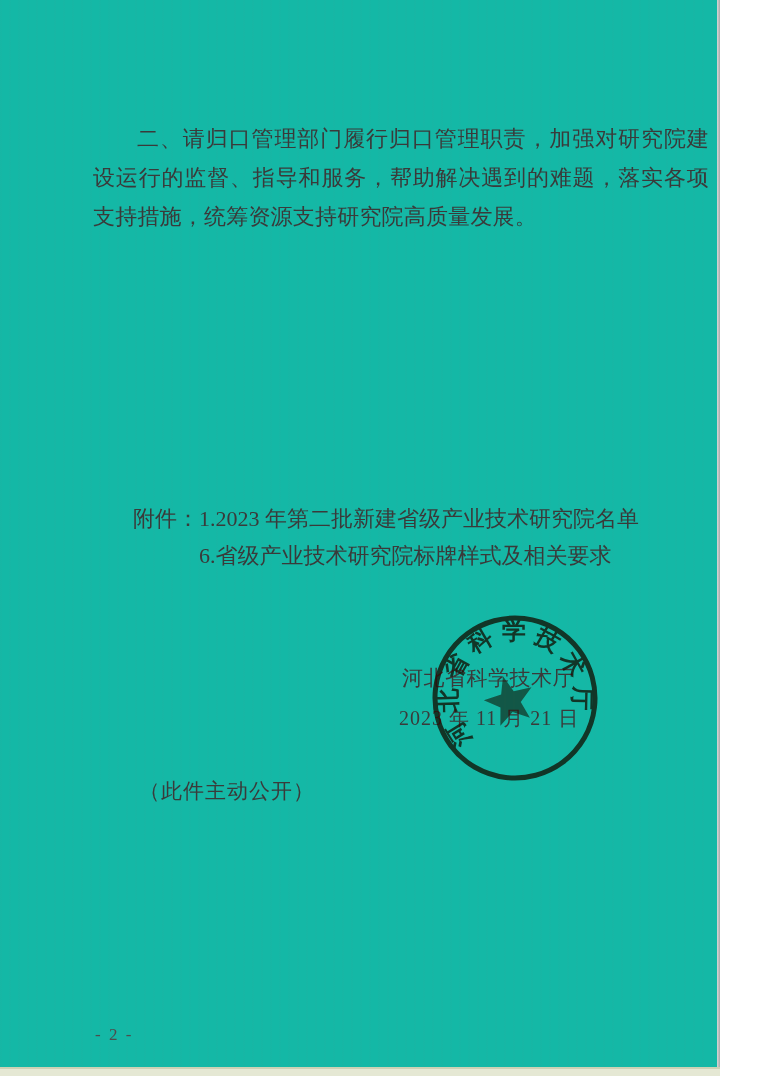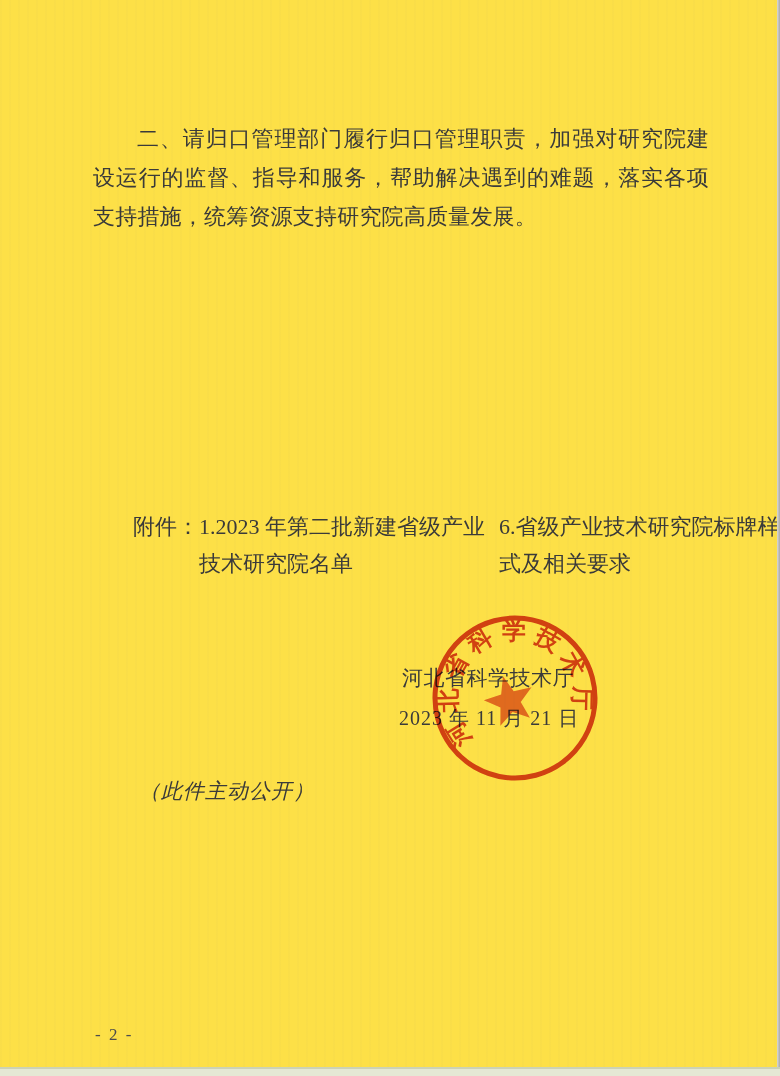--- a/index.html
+++ b/index.html
@@ -1,23 +1,23 @@
 <!DOCTYPE html>
 <html><head>
 <meta charset="utf-8">
 <style>
   * { margin: 0; padding: 0; box-sizing: border-box; }
   html, body { background: #ffffff; }
   body { font-family: "Liberation Serif", "DejaVu Serif", serif; }
 
   .page {
     position: relative;
-    width: 780px;
+    width: 720px;
     height: 1076px;
-    background: #fde047;
+    background: #14b8a6;
     overflow: hidden;
     color: #3a3a3a;
   }
 
   
   .scan-texture {
     position: absolute;
     inset: 0;
     background: repeating-linear-gradient(
       90deg,
@@ -56,24 +56,23 @@
   .body-text p { text-indent: 2em; }
 
   .attachments {
     position: absolute;
     left: 133px;
     top: 500px;
     font-size: 22px;
     line-height: 37px;
     display: flex;
     align-items: flex-start;
-    margin-top: 8px;
   }
   .attachments .label { white-space: nowrap; }
-  .attachments .items { display: flex; }
+  .attachments .items { display: flex; flex-direction: column; }
 
   .signature-issuer {
     position: absolute;
     left: 402px;
     top: 664px;
     font-size: 21px;
     letter-spacing: 0.5px;
     white-space: nowrap;
   }
   .signature-date {
@@ -101,21 +100,20 @@
     font-weight: bold;
   }
 
   .publicity-note {
     position: absolute;
     left: 139px;
     top: 777px;
     font-size: 21px;
     letter-spacing: 1px;
     white-space: nowrap;
-    font-style: italic;
   }
 
   .page-number {
     position: absolute;
     left: 95px;
     top: 1025px;
     font-size: 17px;
     letter-spacing: 2px;
     color: #4d4d4d;
     white-space: nowrap;

